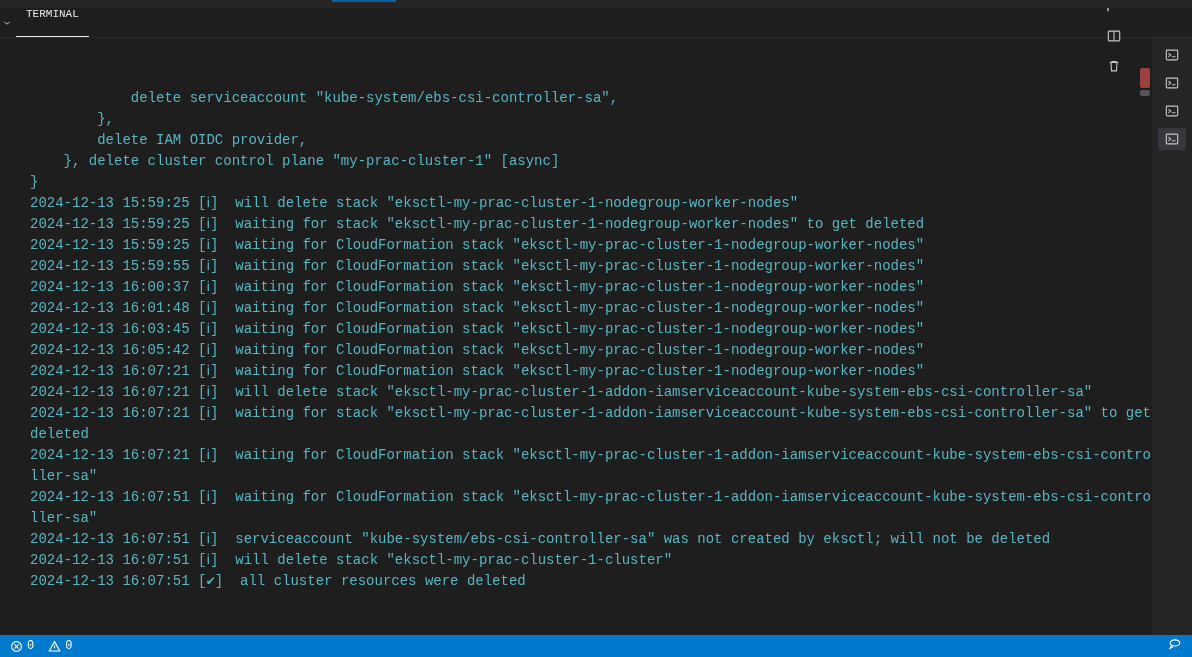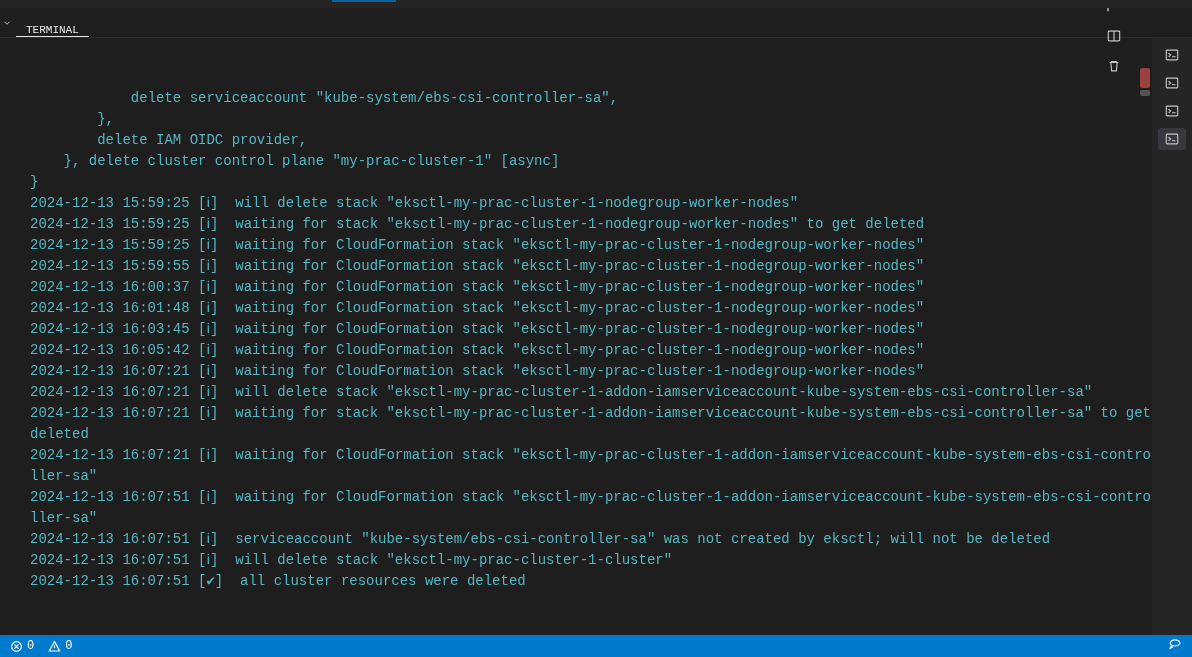--- a/index.html
+++ b/index.html
@@ -37,21 +37,21 @@
     align-items: center;
     justify-content: space-between;
     padding: 0 8px 0 0;
     font-size: 11px;
   }
   .tabs-left { display: flex; align-items: center; height:100%; }
   .tab-item {
     padding: 0 10px;
     height: 100%;
     display: flex;
-    align-items: flex-end;
+    align-items: flex-start;
     color: #969696;
     cursor: pointer;
   }
   .tab-item.active {
     color: #e7e7e7;
     border-bottom: 1px solid #e7e7e7;
   }
 
   .tabs-right { display: flex; align-items: center; gap: 8px; flex-direction: column; }
   .term-profile {

